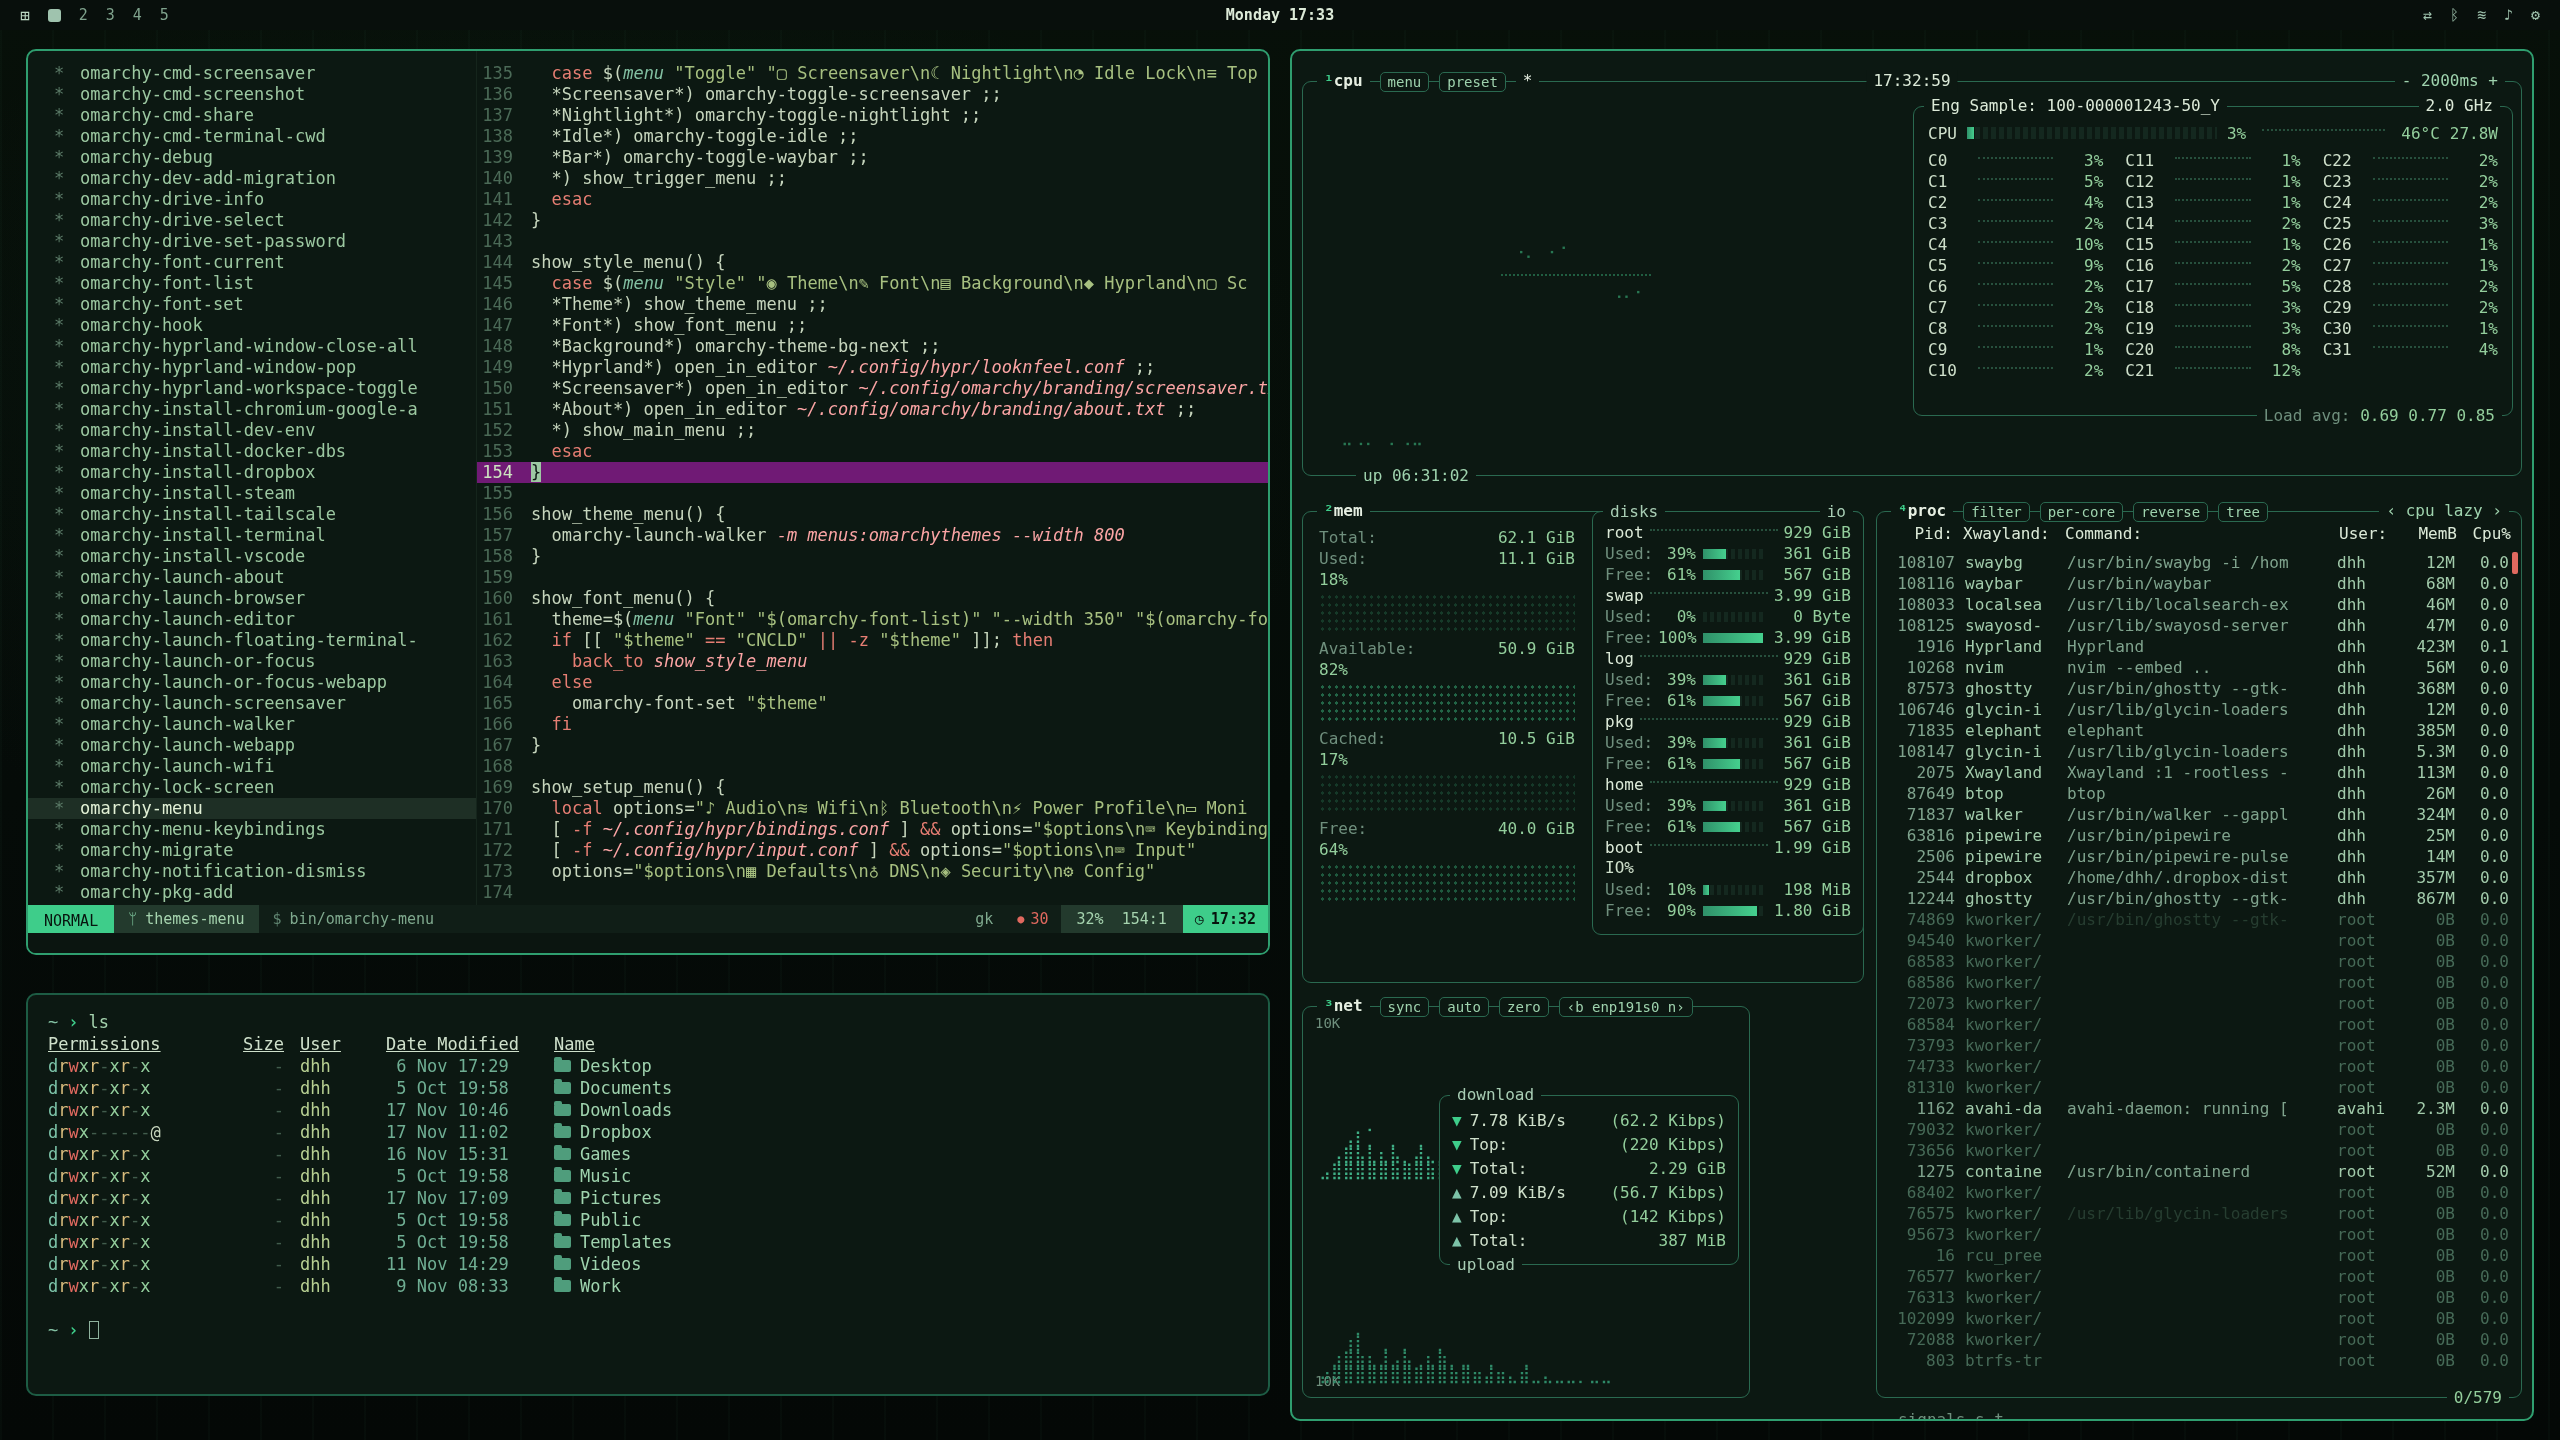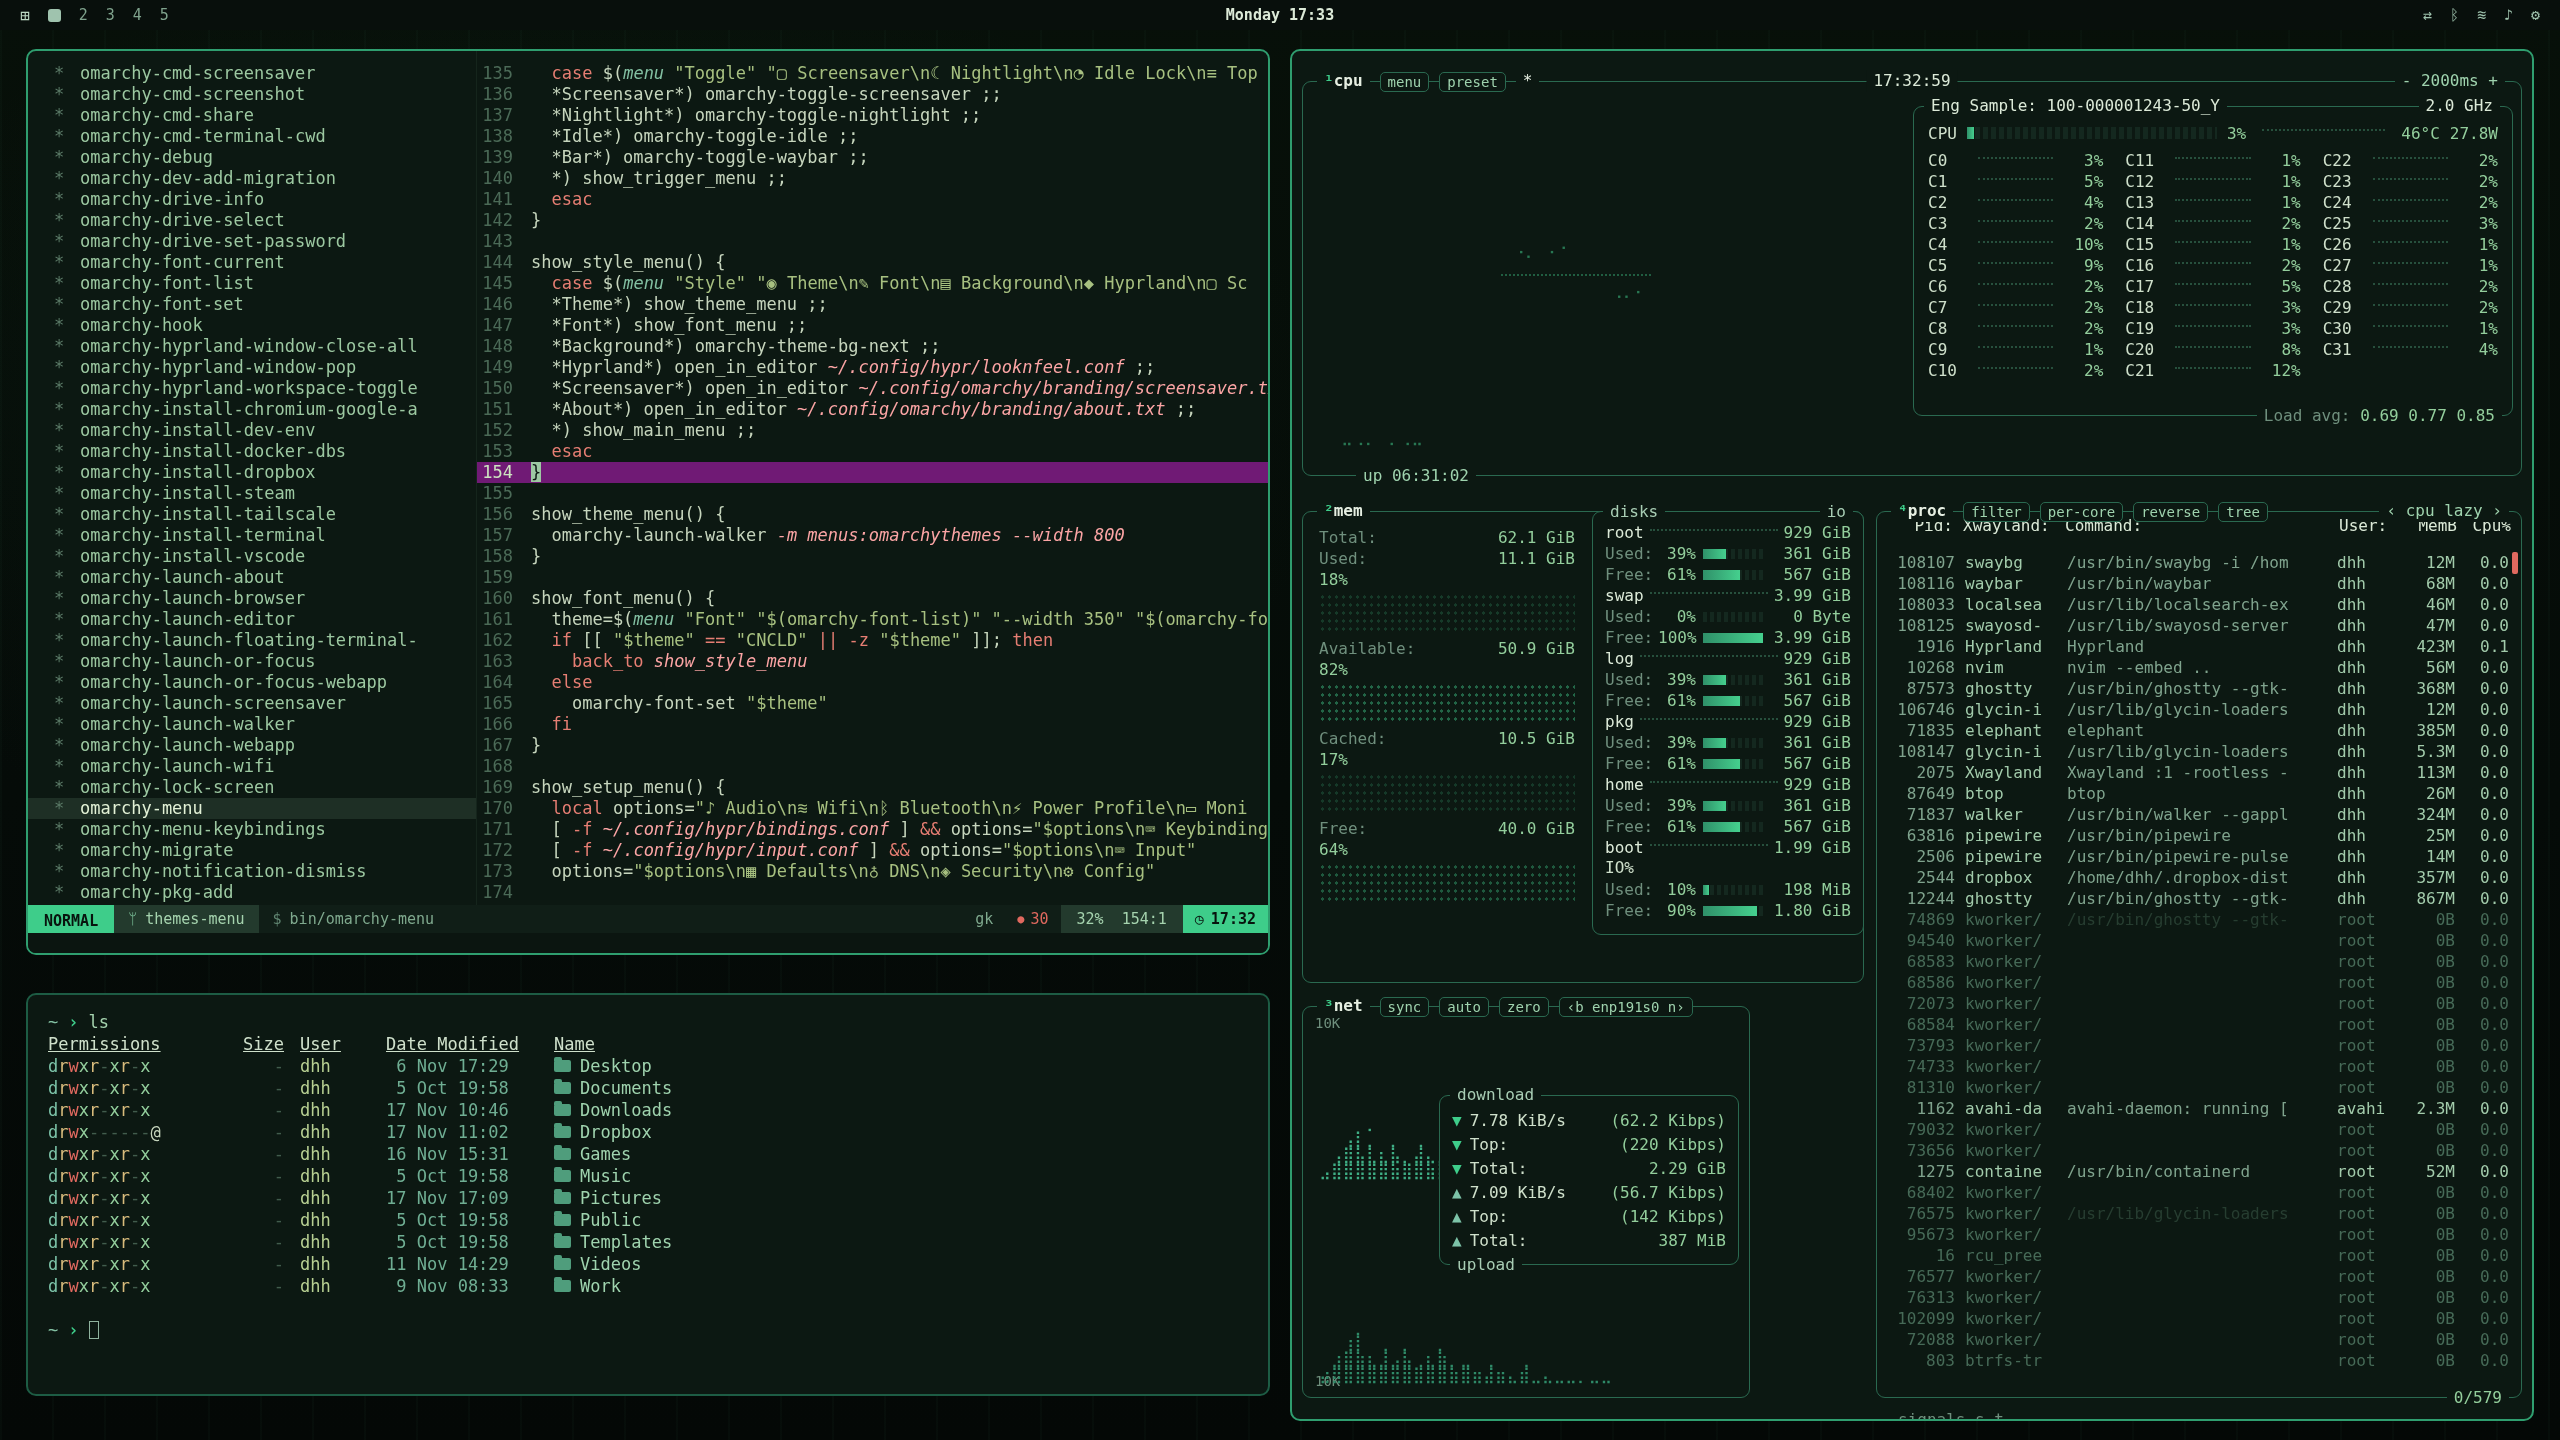--- a/index.html
+++ b/index.html
@@ -48,21 +48,21 @@
   .tok-p{color:#c6d5bd}
   .tok-k{color:#e67e73;}
   .tok-s{color:#a7c080}
   .tok-fn{color:#83c0a2;font-style:italic}
   .tok-path{color:#fca5a5;font-style:italic}
   .tok-op{color:#e67e73}
   .tok-cursor{background:#9ec8a3;color:#0c1812}
 
   .statusline{flex:none;height:28px;display:flex;align-items:stretch;font-size:15px;background:#101e17}
   .statusline>span{display:flex;align-items:center}
-  .sl-mode{background:#3ecd8a;color:#08140e;font-weight:bold;padding:16px 16px}
+  .sl-mode{background:#3ecd8a;color:#08140e;font-weight:normal;padding:16px 16px}
   .sl-branch{background:#233a2d;color:#a5d3ae;gap:8px;padding:0 14px}
   .sl-bicon{color:#7fc59d}
   .sl-path{color:#7fa98e;gap:8px;padding:0 14px}
   .sl-dollar{color:#5f8470}
   .sl-spacer{flex:1}
   .sl-lang{color:#7fa98e;padding:0 12px}
   .sl-err{color:#e0695f;gap:6px;padding:0 12px}
   .err-ic{font-size:12px}
   .sl-stat{background:#233a2d;color:#a5d3ae;gap:18px;padding:0 16px}
   .sl-time{background:#3ecd8a;color:#08140e;font-weight:bold;gap:7px;padding:0 12px}
@@ -160,21 +160,21 @@
   .ni-up{bottom:-12px;left:10px}
   .net-row{display:flex;align-items:center;height:24px;gap:8px}
   .ng.down{color:#3ecd8a}
   .ng.upg{color:#7cc3a8}
   .nl{color:#cfe0cb}
   .nv{margin-left:auto;color:#93ce9c}
 
   #proc-panel{left:584px;top:460px;width:646px;height:887px}
   .sortchip{top:-12px;right:12px;color:#9fd3ae}
   .proc-head,.proc-row{display:grid;grid-template-columns:66px 92px 1fr 52px 56px 44px;column-gap:10px;padding:0 10px;white-space:pre}
-  .proc-head{margin-top:4px;height:22px;color:#dcead8}
+  .proc-head{margin-top:12px;height:22px;color:#dcead8}
   .proc-head .h0,.proc-head .h4,.proc-head .h5{text-align:right}
   .proc-rows{position:absolute;top:40px;left:2px;right:2px;bottom:8px;overflow:hidden}
   .proc-row{height:21px;line-height:21px}
   .pc{overflow:hidden}
   .p0{text-align:right;color:#7fa38d}
   .p1{color:#a2cbab}
   .p2{color:#7fa38d}
   .p3{color:#a2cbab}
   .p4,.p5{text-align:right;color:#a2cbab}
   .dimrow .pc{color:#466a57}

